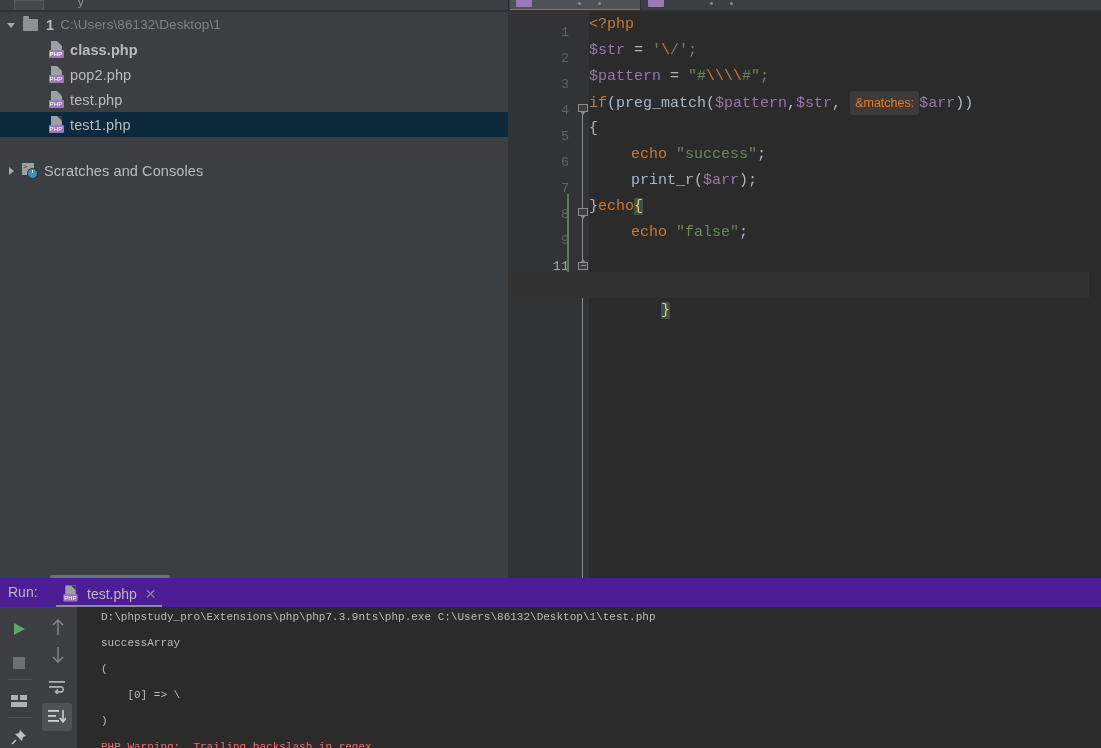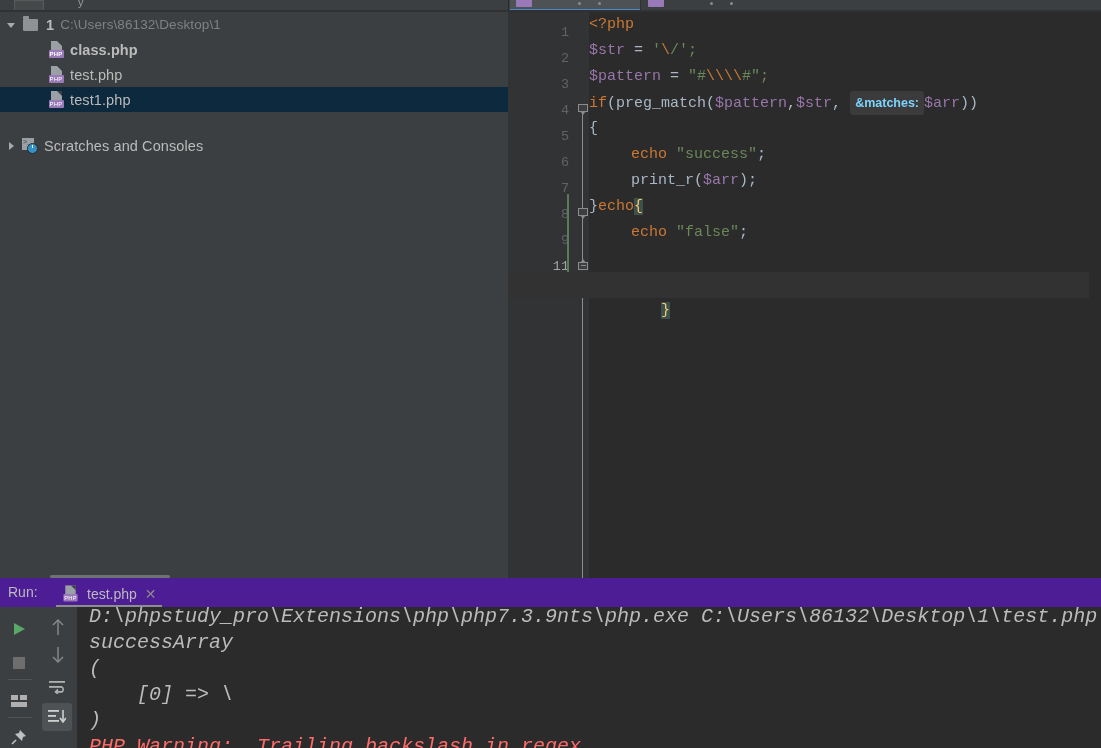--- a/index.html
+++ b/index.html
@@ -81,21 +81,21 @@
 
   
   .kw{color:#cc7832;}
   .var{color:#9876aa;}
   .str{color:#6a8759;}
   .esc{color:#cc7832;}
   .fn{color:#a9b7c6;}
   .plain{color:#a9b7c6;}
   .brace{color:#a9b7c6;}
   .ybrace{color:#ffc66d;background:#3b514d;}
-  .hint{color:#7dd3fc;background:#3b3b3b;border-radius:3px;padding:5px 5px;font-size:12.5px;font-family:"Liberation Sans",sans-serif;font-weight:bold;}
+  .hint{color:#f97316;background:#3b3b3b;border-radius:3px;padding:5px 5px;font-size:12.5px;font-family:"Liberation Sans",sans-serif;}
 
   
   .errstrip{position:absolute;right:0;top:0;width:12px;height:566px;background:#2b2b2b;}
 
   
   .vdiv{position:absolute;left:508px;top:12px;width:1px;height:566px;background:#323232;}
 
   
   .runpanel{position:absolute;left:0;top:578px;width:1101px;height:170px;background:#3c3f41;}
   .runheader{position:absolute;left:0;top:0;width:1101px;height:29px;background:#4c1d95;}
@@ -106,21 +106,21 @@
   .runtab .closeX{margin-left:8px;color:#8a8a8a;font-size:14px;line-height:14px;}
   .runtab .ul{position:absolute;left:1px;bottom:0;right:1px;height:2px;background:#8d8d8d;}
 
   .runsidebar{position:absolute;left:0;top:29px;width:40px;height:141px;background:#3c3f41;}
   .runsidebar2{position:absolute;left:40px;top:29px;width:37px;height:141px;background:#3c3f41;}
   .rbtn{position:absolute;width:28px;height:28px;display:flex;align-items:center;justify-content:center;}
   .rbtn.sel{background:#4e5254;border-radius:3px;}
   .rdivline{position:absolute;left:8px;width:24px;height:1px;background:#4f5355;}
 
   .console{position:absolute;left:77px;top:29px;width:1024px;height:141px;background:#2b2b2b;overflow:hidden;}
-  .cout{position:absolute;left:12px;white-space:pre;font-family:"Liberation Mono", monospace;font-size:20px;line-height:26px;color:#bbbbbb;font-style:italic;}
+  .cout{position:absolute;left:24px;white-space:pre;font-family:"Liberation Mono", monospace;font-size:11px;line-height:26px;color:#bbbbbb;}
   .cout.red{color:#ff6b68;}
 
   
   .topthumb{position:absolute;left:50px;top:575px;width:120px;height:3px;background:#6e7274;border-radius:2px;}
 </style>
 </head>
 <body>
 
 <div class="app">
 
@@ -164,20 +164,30 @@
       <span class="icon">
         <span class="ic-php">
             <span class="sheet"></span>
             <span class="fold"></span>
             <span class="tag">PHP</span>
           </span>
       </span>
       <span class="label">class.php</span>
     </div>
 
+    <div class="row" style="padding-left:46px;">
+      <span class="icon">
+        <span class="ic-php">
+            <span class="sheet"></span>
+            <span class="fold"></span>
+            <span class="tag">PHP</span>
+          </span>
+      </span>
+      <span class="label">pop2.php</span>
+    </div>
 
     <div class="row" style="padding-left:46px;">
       <span class="icon">
         <span class="ic-php">
             <span class="sheet"></span>
             <span class="fold"></span>
             <span class="tag">PHP</span>
           </span>
       </span>
       <span class="label">test.php</span>

